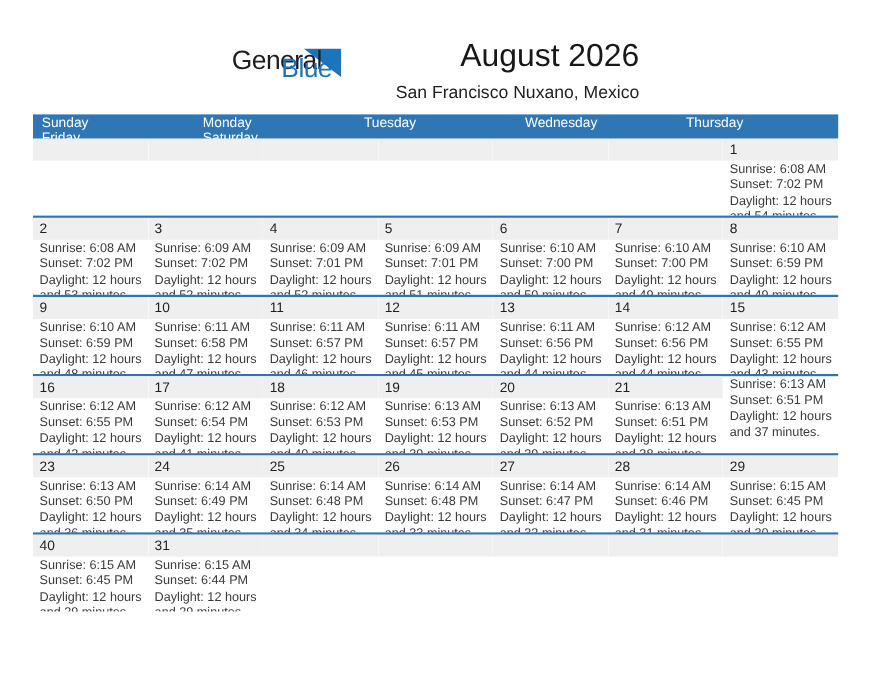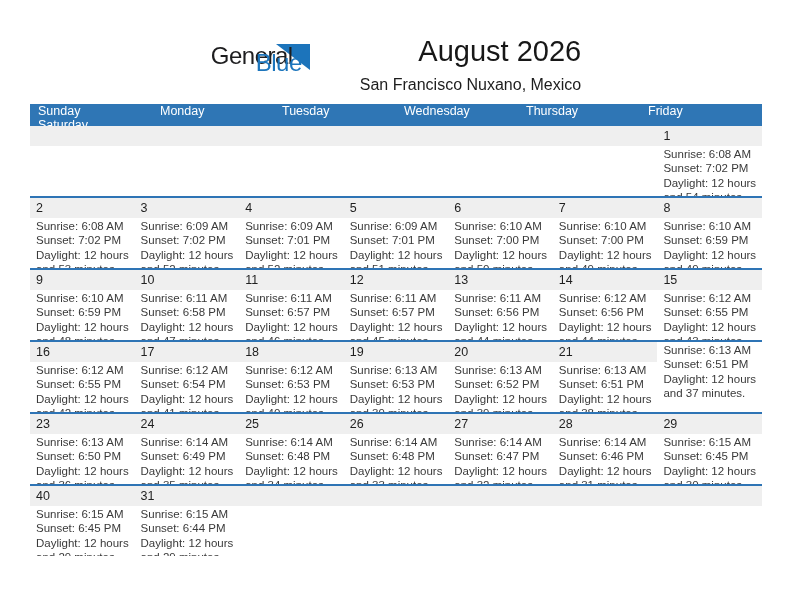--- a/index.html
+++ b/index.html
@@ -23,21 +23,21 @@
   .logo .part2{
     position:absolute;left:45px;top:7px;font-size:24px;color:#1c75bc;
     letter-spacing:-0.5px;z-index:2;
   }
   .titleblock{text-align:right;margin-top:6px;}
   .title{font-size:29px;color:#171717;line-height:34px;}
   .subtitle{font-size:16px;color:#1d1d1d;margin-top:8px;}
   
   .calendar{width:732px;margin:4px 30px 0 30px;}
   .weekday-row{
-    display:grid;grid-template-columns:repeat(6,1fr);
+    display:grid;grid-template-columns:repeat(5,1fr);
     background:#2f76b5;color:#ffffff;height:22px;align-items:center;
   }
   .weekday-row .wd{font-size:12.5px;padding-left:8px;}
   .week{
     display:grid;grid-template-columns:repeat(7,1fr);
     border-bottom:2px solid #2e74b5;height:70px;
   }
   .week:last-child{border-bottom:none;}
   .cell{overflow:hidden;}
   .day-num{

